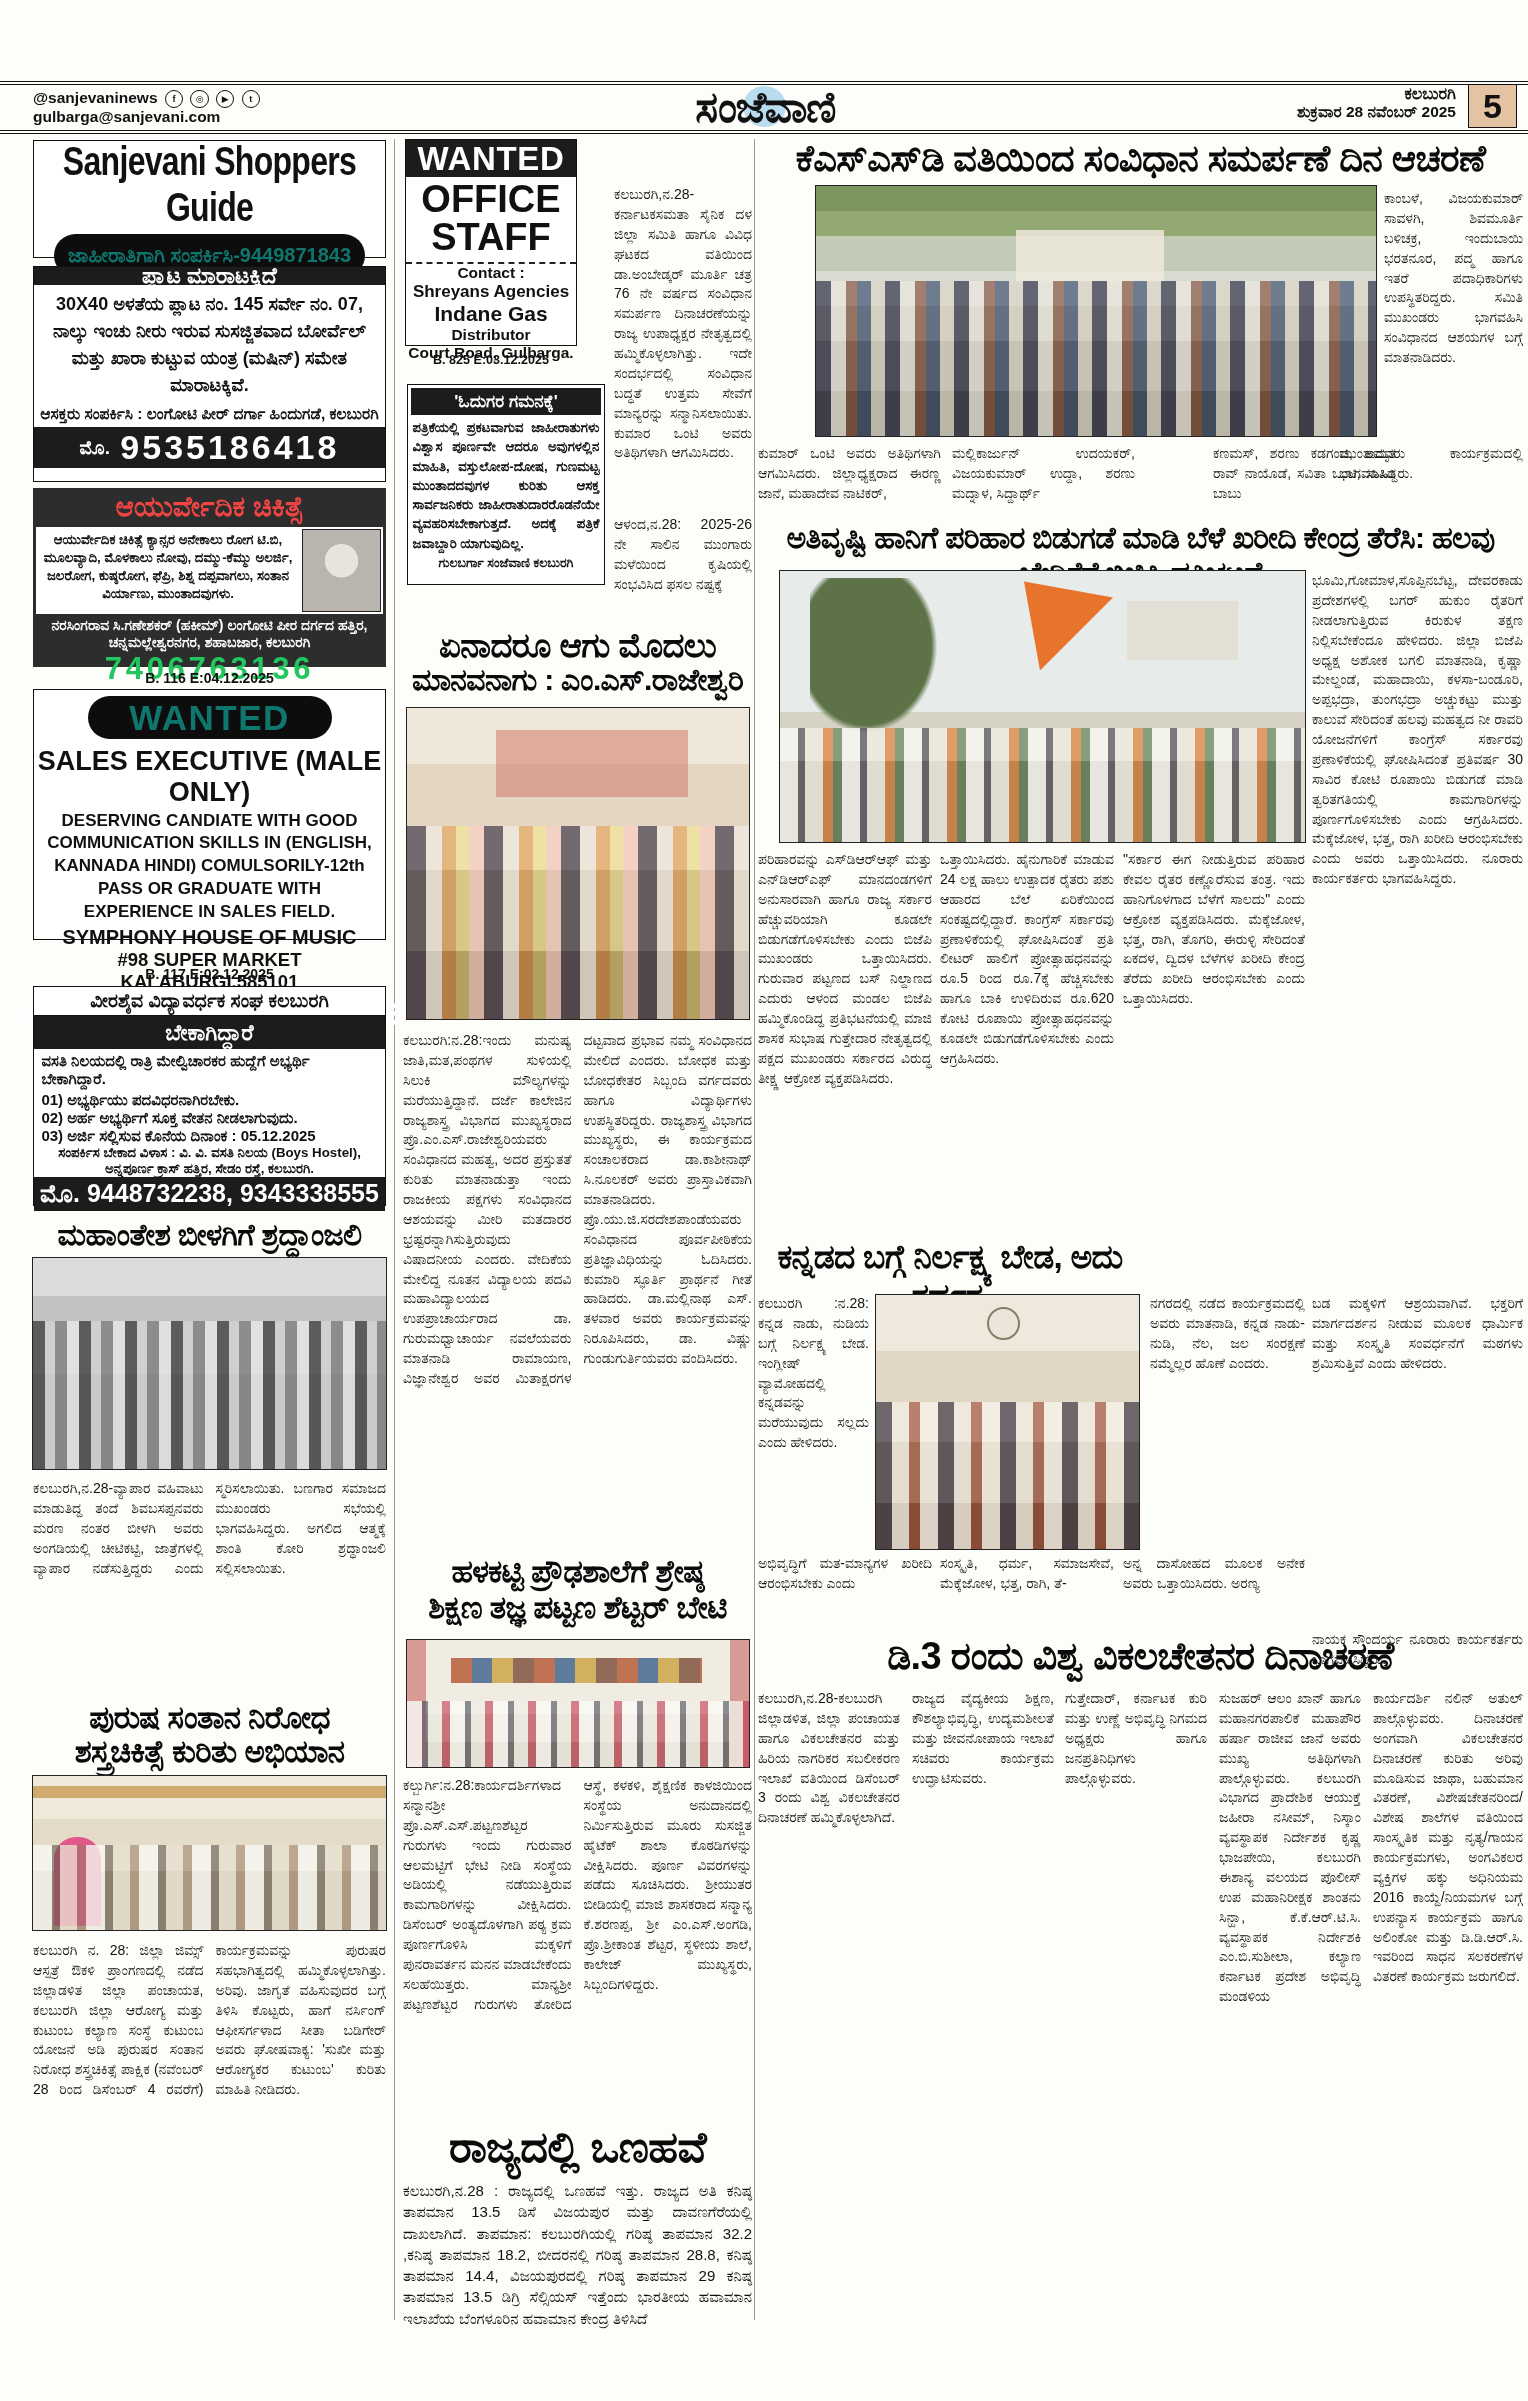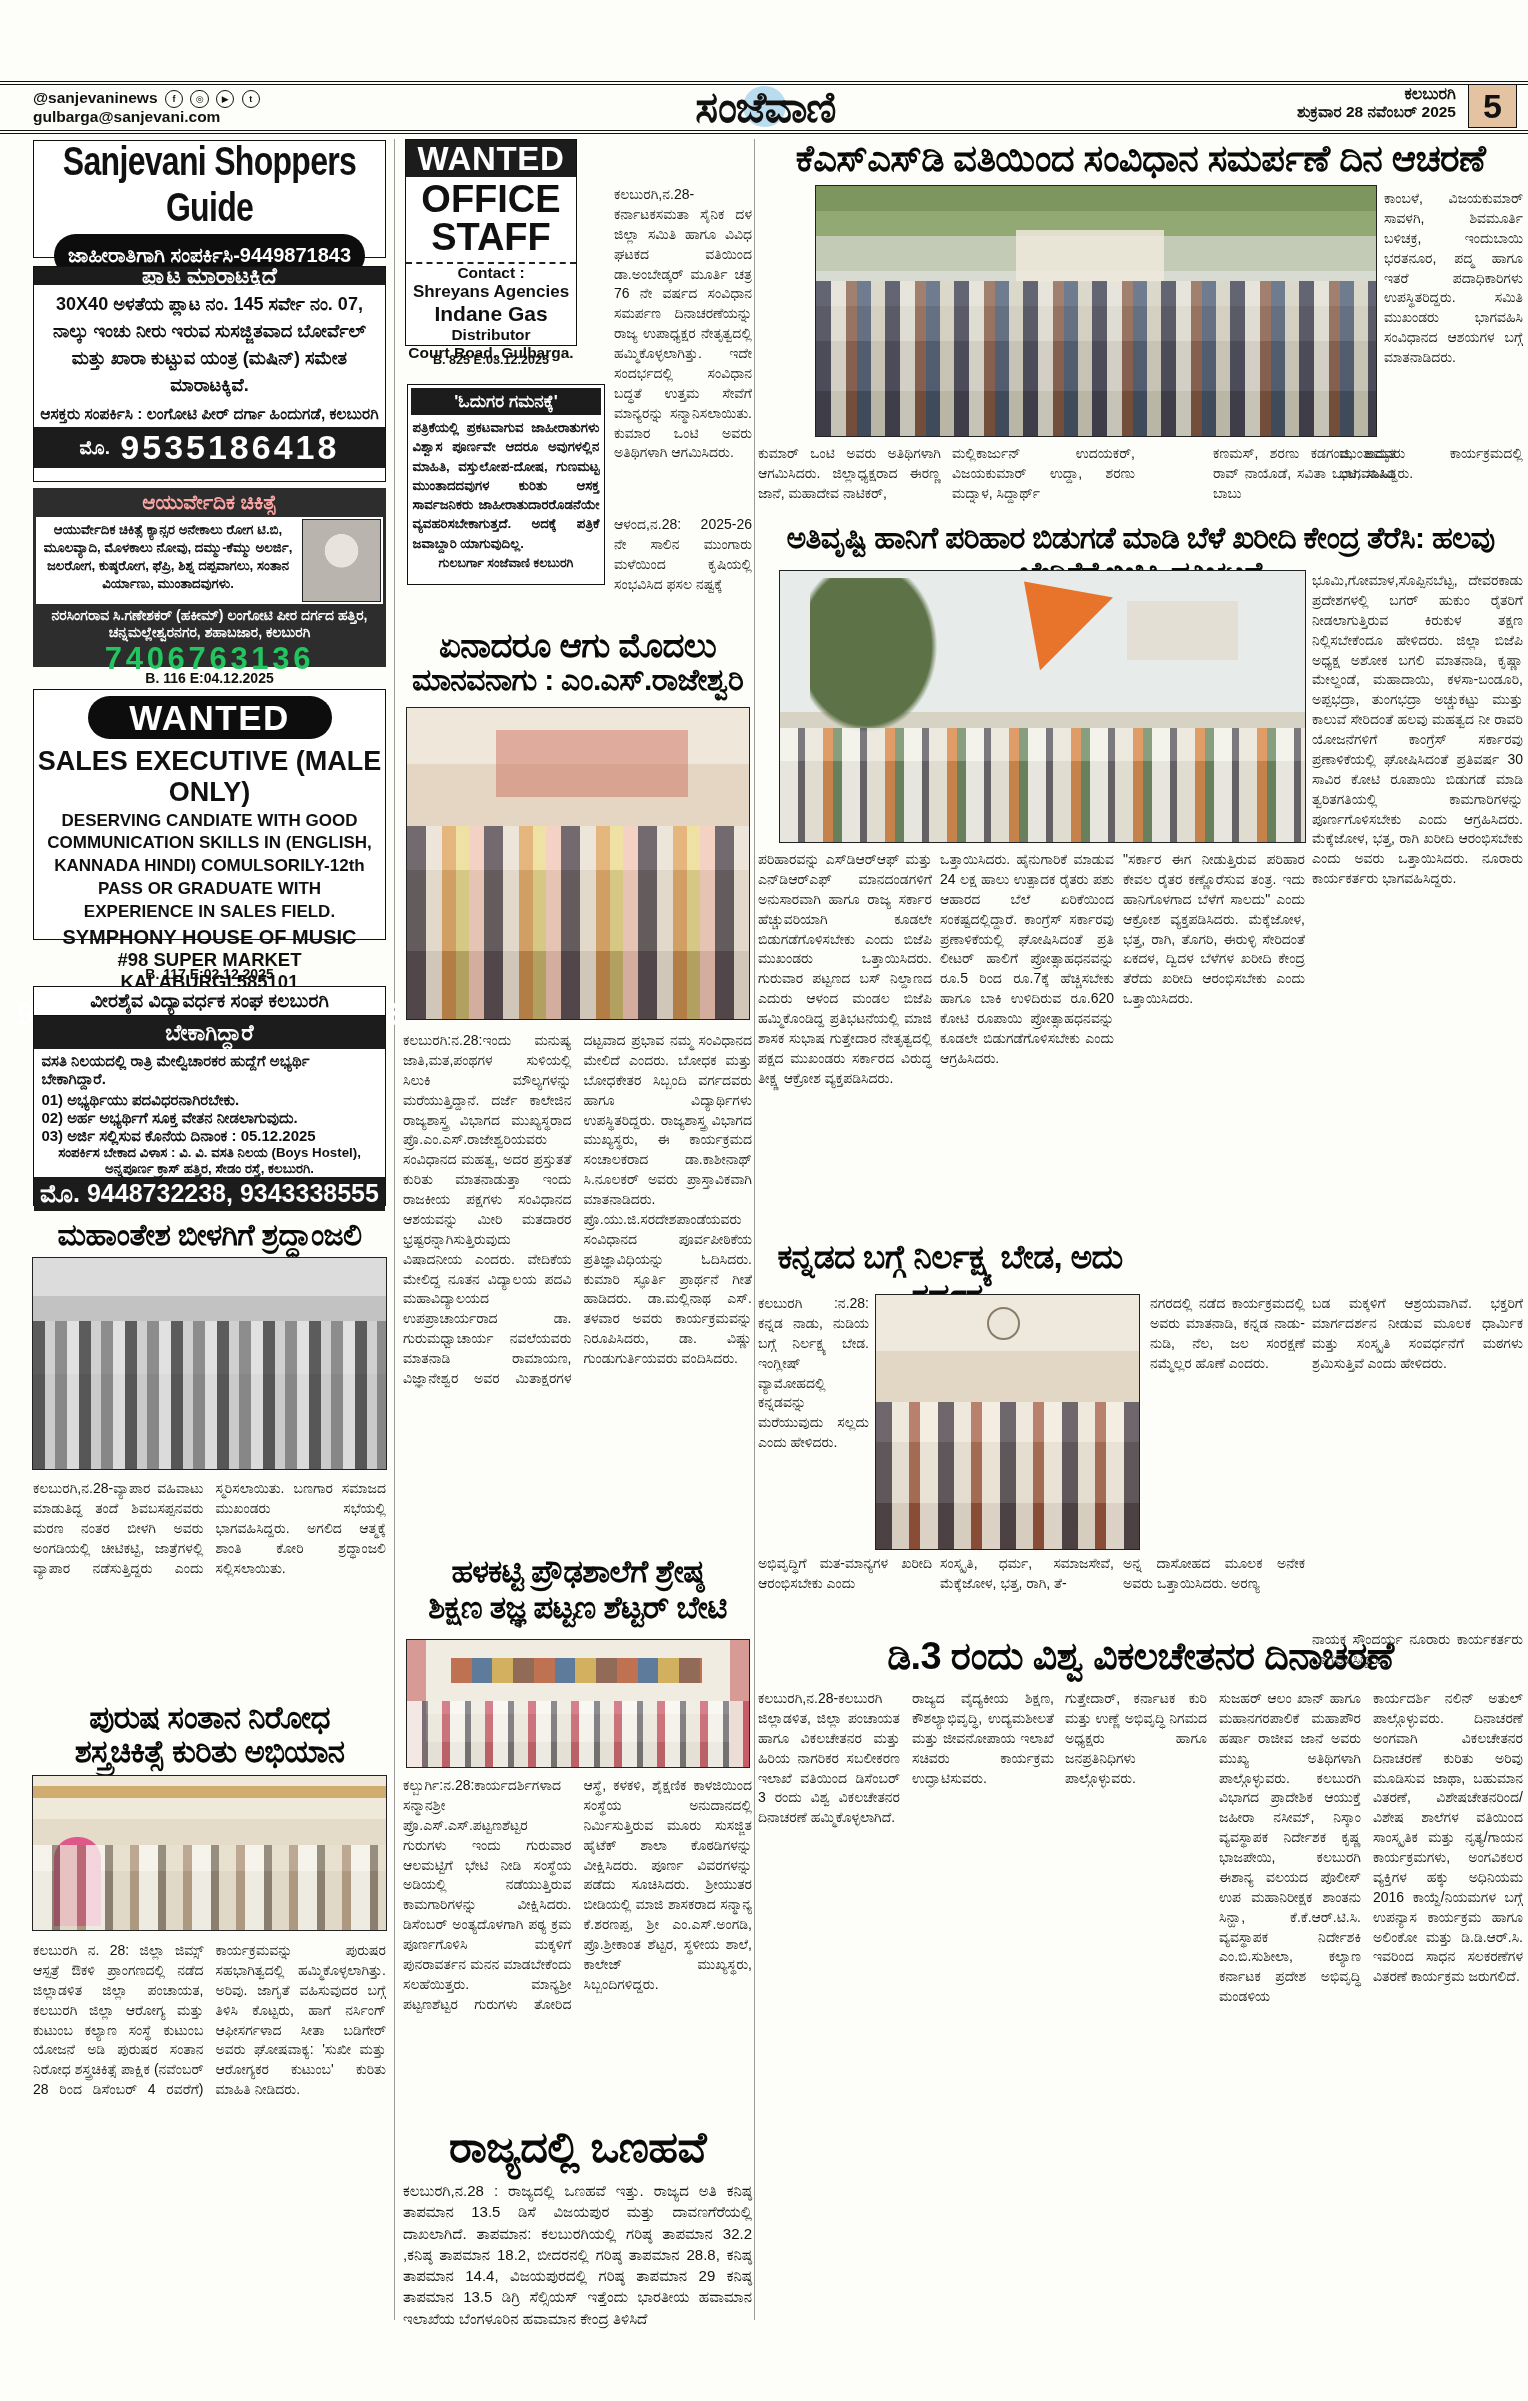--- a/index.html
+++ b/index.html
@@ -11,21 +11,21 @@
   .col{font-size:14px;line-height:1.42;text-align:justify;word-break:break-word;}
   .hl{font-weight:900;letter-spacing:-0.7px;color:#0a0a0a;}
   .center{text-align:center;}
   .adbox{border:1.5px solid #111;background:#fff;}
   .bar{background:#1c1c1c;color:#fff;font-weight:bold;display:flex;align-items:center;justify-content:center;}
   .ref{font-weight:bold;font-size:14px;text-align:center;}
   .ph{outline:0.7px solid #222;}
   .crowd{position:absolute;left:0;right:0;bottom:0;opacity:.85;}
   .icon{display:inline-flex;width:16.3px;height:16.3px;border:1.5px solid #111;border-radius:50%;
         align-items:center;justify-content:center;font-size:9px;font-weight:bold;margin-left:3px;vertical-align:middle;}
-  .pill{background:#0d0d0d;color:#ffffff;border-radius:22px;font-weight:bold;display:flex;align-items:center;justify-content:center;}
+  .pill{background:#0d0d0d;color:#0f766e;border-radius:22px;font-weight:bold;display:flex;align-items:center;justify-content:center;}
   .twocol{column-count:2;column-gap:12px;column-rule:none;}
 </style>
 </head>
 <body>
 
 <div id="page">
 
   <div class="a rule" style="left:0;top:81px;width:1528px;"></div>
   <div class="a" style="left:33px;top:89px;width:311px;">
     <div style="font-size:15.5px;font-weight:bold;">
@@ -60,21 +60,21 @@
     <div class="bar" style="height:18px;font-size:22px;">ಪ್ಲಾಟ ಮಾರಾಟಕ್ಕಿದೆ</div>
     <div class="center" style="padding:6px 9px;font-size:18px;font-weight:bold;line-height:1.5;">30X40 ಅಳತೆಯ ಪ್ಲಾಟ ನಂ. 145 ಸರ್ವೇ ನಂ. 07, ನಾಲ್ಕು ಇಂಚು ನೀರು ಇರುವ ಸುಸಜ್ಜಿತವಾದ ಬೋರ್ವೆಲ್ ಮತ್ತು ಖಾರಾ ಕುಟ್ಟುವ ಯಂತ್ರ (ಮಷಿನ್) ಸಮೇತ ಮಾರಾಟಕ್ಕಿವೆ.</div>
     <div class="center" style="font-size:15.5px;font-weight:bold;">ಆಸಕ್ತರು ಸಂಪರ್ಕಿಸಿ : ಲಂಗೋಟಿ ಪೀರ್ ದರ್ಗಾ ಹಿಂದುಗಡೆ, ಕಲಬುರಗಿ</div>
     <div class="bar" style="height:41px;margin-top:4.4px;gap:10.4px;">
       <span style="font-size:19px;">ಮೊ.</span>
       <span style="font-size:34px;letter-spacing:3px;">9535186418</span>
     </div>
   </div>
 
   <div class="a" style="left:33px;top:488px;width:353px;height:179px;background:#2d2d2d;">
-    <div class="center" style="color:#fca5a5;font-size:20px;font-weight:900;padding:3px 0;">ಆಯುರ್ವೇದಿಕ ಚಿಕಿತ್ಸೆ</div>
+    <div class="center" style="color:#ef4444;font-size:28px;font-weight:900;padding:3px 0;">ಆಯುರ್ವೇದಿಕ ಚಿಕಿತ್ಸೆ</div>
     <div style="display:flex;background:#fff;margin:0 3px;height:87px;">
       <div style="flex:1;padding:4.4px 6px;font-size:13.3px;font-weight:bold;line-height:1.35;text-align:center;">ಆಯುರ್ವೇದಿಕ ಚಿಕಿತ್ಸೆ ಕ್ಯಾನ್ಸರ ಅನೇಕಾಲು ರೋಗ ಟಿ.ಬಿ, ಮೂಲವ್ಯಾದಿ, ಮೊಳಕಾಲು ನೋವು, ದಮ್ಮು-ಕೆಮ್ಮು ಅಲರ್ಜಿ, ಜಲರೋಗ, ಕುಷ್ಠರೋಗ, ಫೆಪ್ರಿ, ಶಿಶ್ನ ದಪ್ಪವಾಗಲು, ಸಂತಾನ ವಿರ್ಯಾಣು, ಮುಂತಾದವುಗಳು.</div>
       <div class="ph" style="width:77px;height:81px;margin:3px;background:radial-gradient(circle at 50% 38%,#e8e4dd 0 26%,#b9b5ae 27% 100%);"></div>
     </div>
     <div class="center" style="color:#fff;font-size:14px;font-weight:bold;padding:3px 7.4px 0;">ನರಸಿಂಗರಾವ ಸಿ.ಗಣೇಶಕರ್ (ಹಕೀಮ್) ಲಂಗೋಟಿ ಪೀರ ದರ್ಗದ ಹತ್ತಿರ, ಚನ್ನಮಲ್ಲೇಶ್ವರನಗರ, ಶಹಾಬಜಾರ, ಕಲಬುರಗಿ</div>
     <div class="center" style="color:#22c55e;font-size:31px;font-weight:900;letter-spacing:3.7px;">7406763136</div>
   </div>
   <div class="a ref" style="left:33px;top:670px;width:353px;">B. 116 E:04.12.2025</div>
 
   <div class="a adbox center" style="left:33px;top:689px;width:353px;height:251px;">

